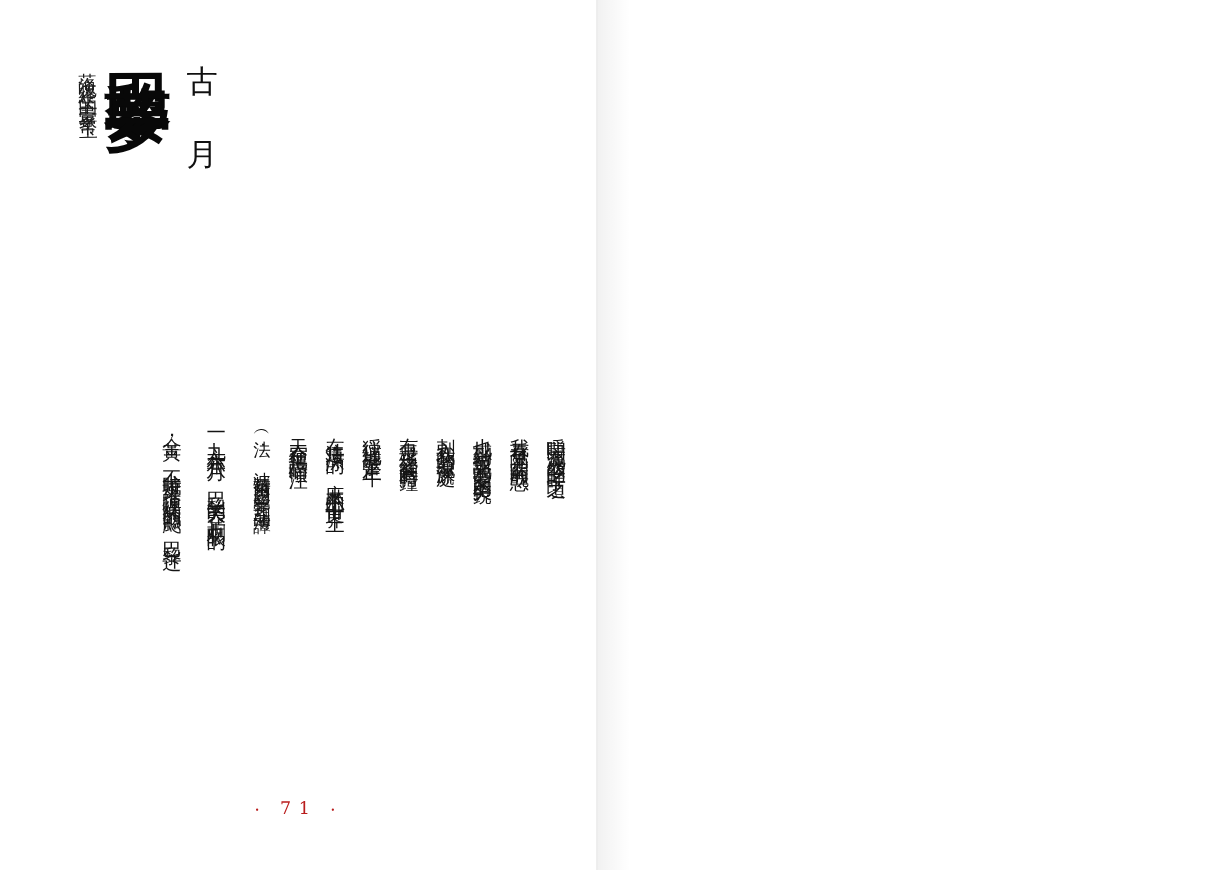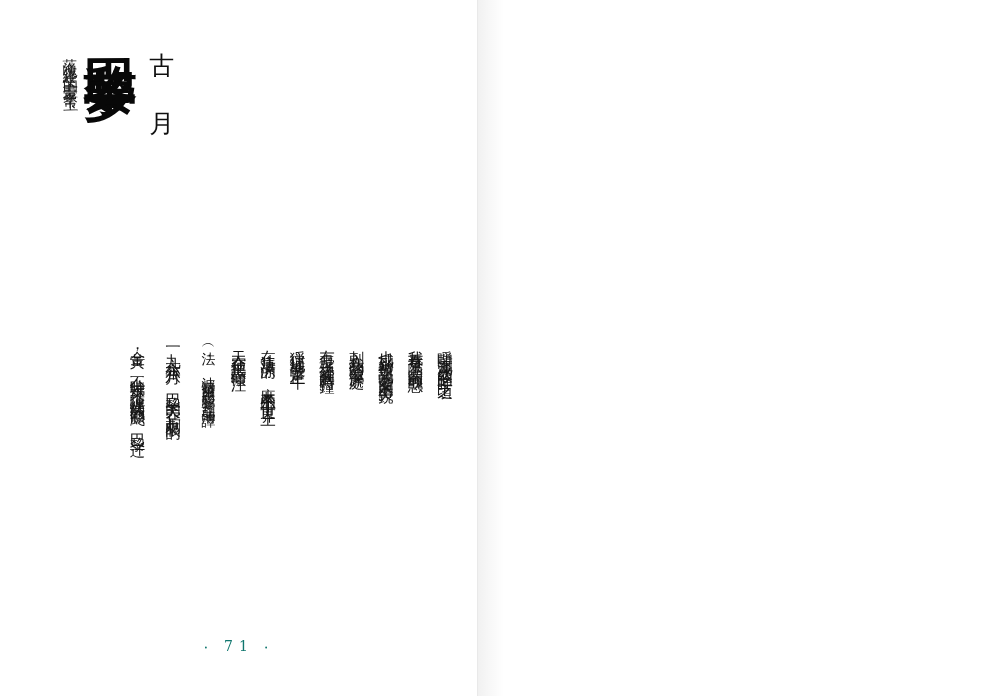--- a/index.html
+++ b/index.html
@@ -132,21 +132,21 @@
   
   .folio {
     position: absolute;
     left: 0;
     top: 636px;
     width: 478px;
     text-align: center;
     font-family: "DejaVu Serif", "Liberation Serif", serif;
     font-size: 14px;
     letter-spacing: 6px;
-    color: #0f766e;
+    color: #b91c1c;
   }
 </style>
 </head>
 <body>
 
 <div class="page-wrap">
 
   <div class="title-block">
     <div class="author-name">古 月</div>
     <div class="book-title">巴黎夢</div>

